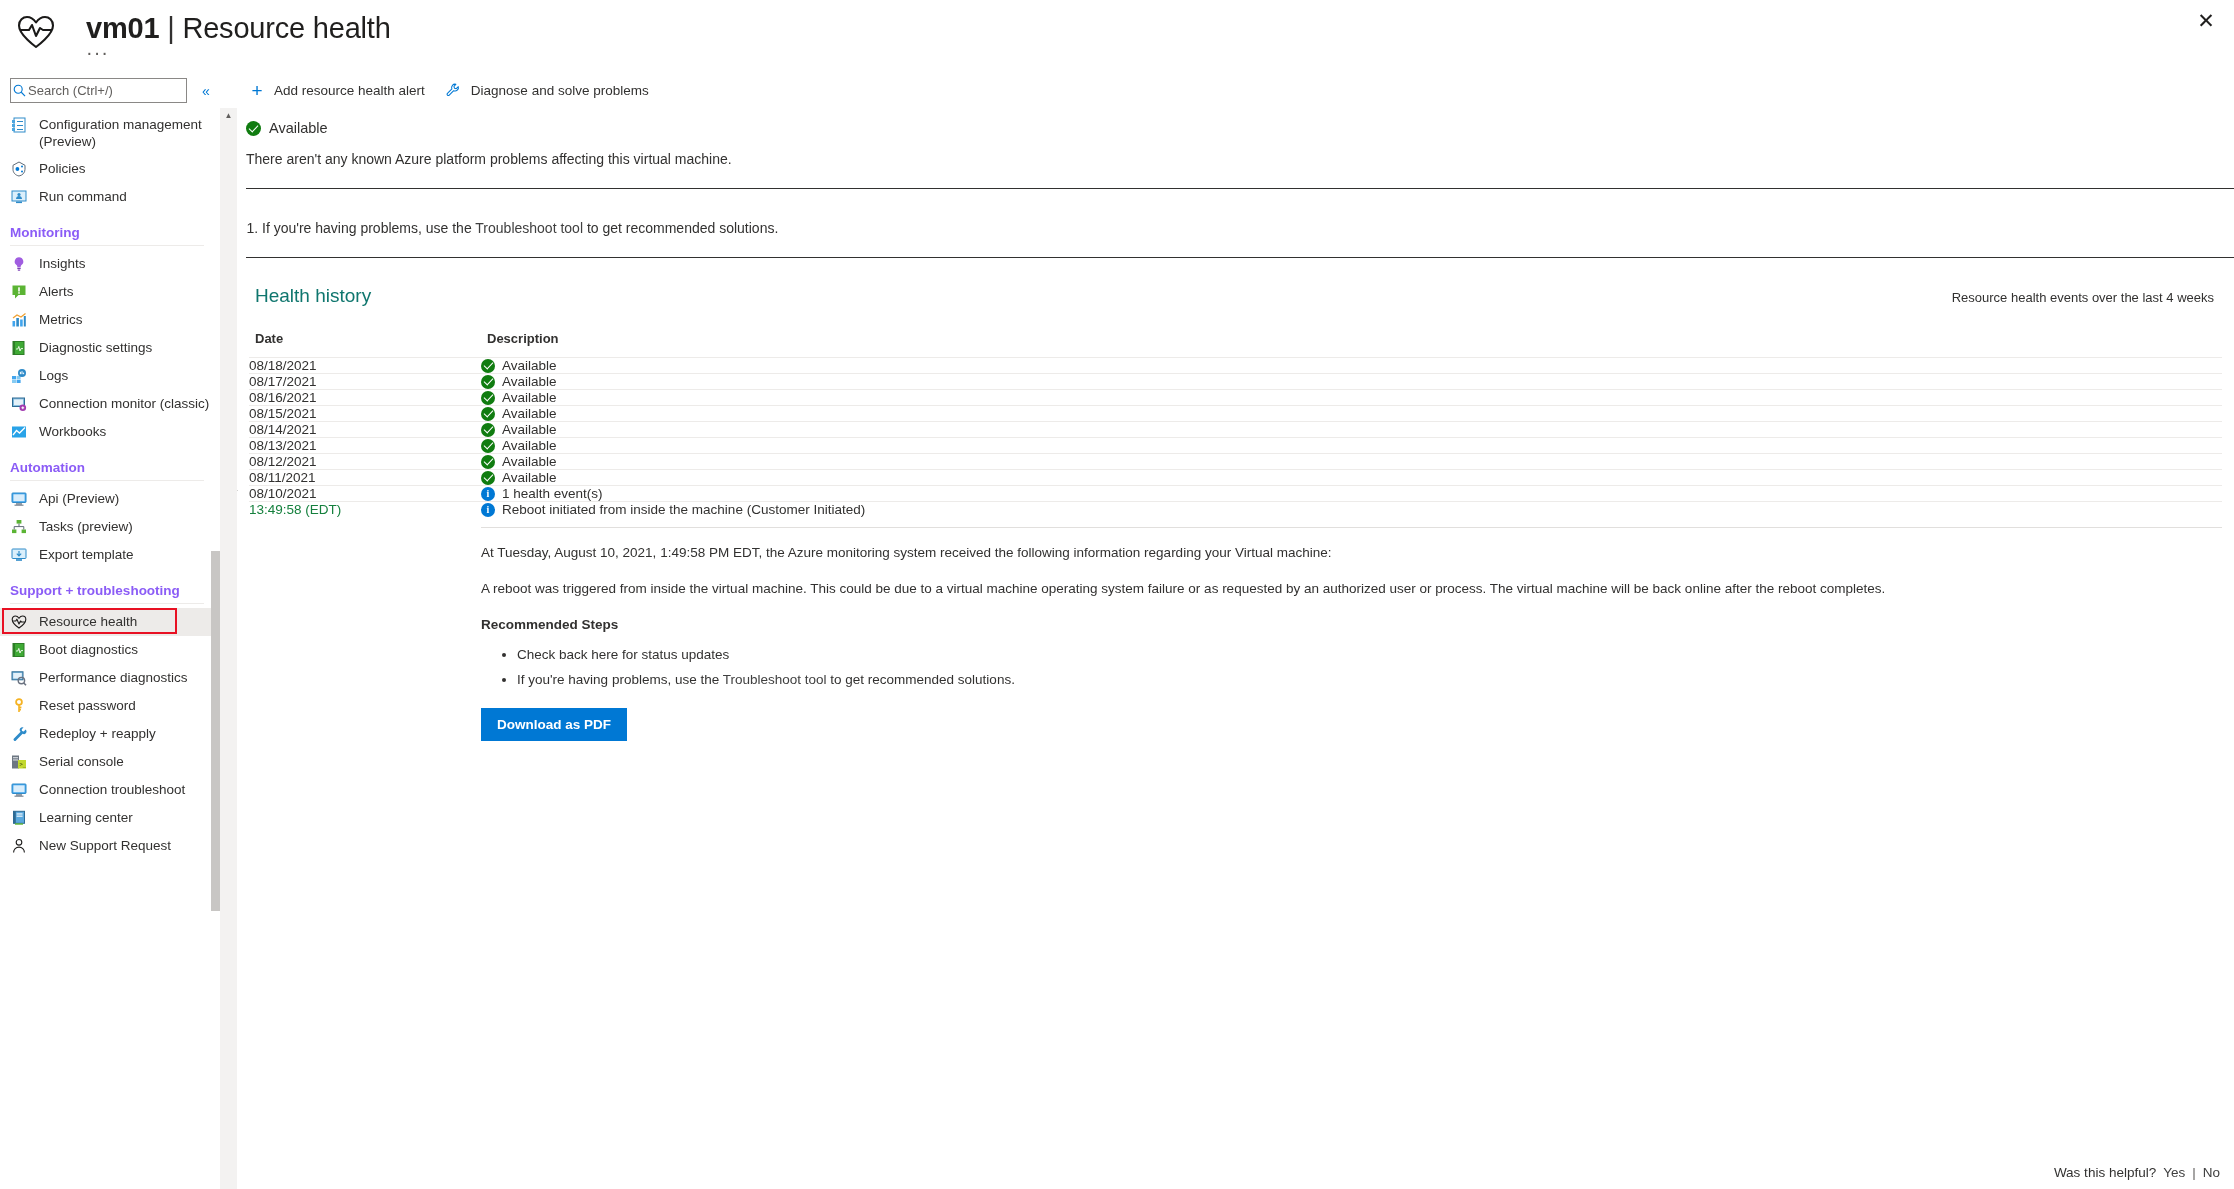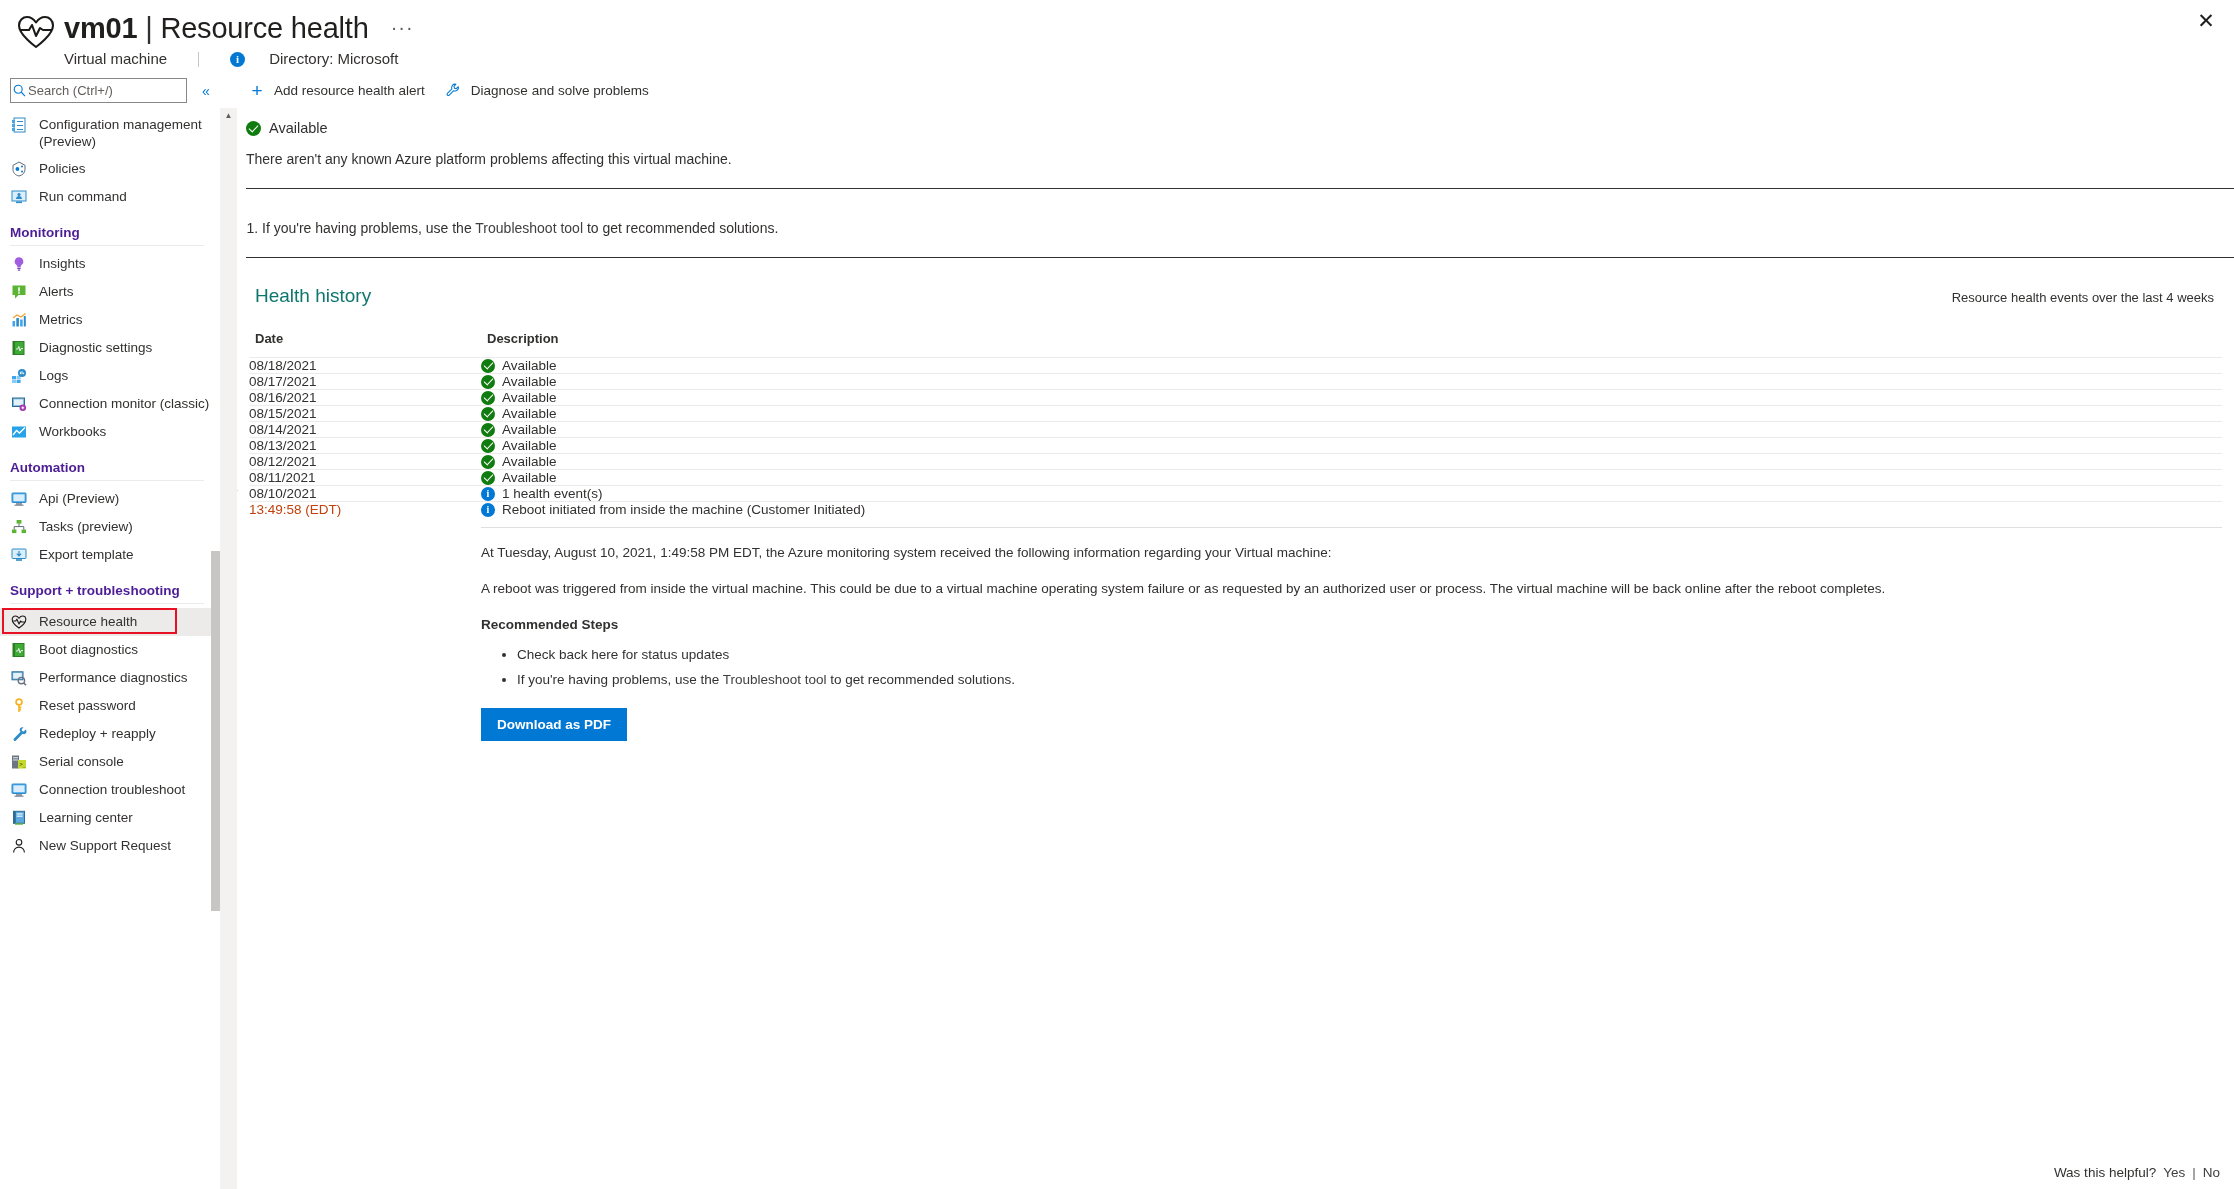--- a/index.html
+++ b/index.html
@@ -13,21 +13,21 @@
 
   
   .blade-header {
     position: relative;
     height: 72px;
     padding: 10px 0 0 0;
   }
   .header-inner { display: flex; align-items: flex-start; padding-left: 16px; }
   .res-icon { width: 44px; height: 44px; flex: 0 0 44px; padding-top: 4px; }
   .title-col { display: flex; flex-direction: column; margin-left: 4px; }
-  .title-row { display: flex; align-items: baseline; }
+  .title-row { display: flex; align-items: baseline; flex-direction: column; }
   .blade-title {
     font-size: 29px;
     font-weight: 600;
     letter-spacing: -0.2px;
     color: #201f1e;
     line-height: 36px;
     white-space: nowrap;
   }
   .blade-title .sep { font-weight: 300; color: #323130; }
   .blade-title .page { font-weight: 400; }
@@ -107,21 +107,21 @@
   .nav-item.two-line { height: 44px; align-items: flex-start; }
   .nav-item.selected { background: #edebe9; }
   .nav-ico {
     width: 17px; height: 17px; flex: 0 0 17px;
     margin-right: 12px; margin-top: 5px;
     display: flex; align-items: center; justify-content: center;
   }
   .nav-label { line-height: 28px; white-space: nowrap; }
   .nav-item.two-line .nav-label { line-height: 17px; padding-top: 5px; white-space: normal; }
   .nav-group {
-    font-size: 13.5px; font-weight: 600; color: #4c1d95;
+    font-size: 13.5px; font-weight: 600; color: #8b5cf6;
     padding: 14px 0 5px 10px;
   }
   .nav-div { height: 1px; background: #edebe9; margin: 0 16px 4px 10px; }
   .highlight-box {
     position: absolute;
     left: 2px; top: 0; width: 175px; height: 26px;
     border: 2px solid #e81123;
     pointer-events: none;
   }
   
@@ -217,21 +217,21 @@
   }
   .info-badge {
     width: 14px; height: 14px; border-radius: 50%; background: #0078d4;
     display: inline-flex; align-items: center; justify-content: center;
     color: #fff; font-size: 10px; font-weight: 700;
     font-family: "Liberation Serif", serif;
     margin-right: 7px; flex: 0 0 14px;
   }
   .row-event td { border-top: 1px solid #edebe9; }
   .event-date {
-    font-size: 13.5px; color: #c2410c;
+    font-size: 13.5px; color: #15803d;
     padding-left: 46px; vertical-align: middle; white-space: nowrap;
   }
   .event-detail { padding: 12px 10px 10px 6px; }
   .ev-title { display: flex; align-items: center; font-size: 13.5px; color: #323130; }
   .ev-rule { height: 1px; background: #e1dfdd; margin: 10px 0 0 0; }
   .ev-p { font-size: 13.5px; color: #323130; line-height: 23px; margin-top: 13px; }
   .ev-steps-h { font-size: 13.5px; font-weight: 700; color: #323130; margin-top: 17px; }
   .ev-ul { margin: 10px 0 0 0; padding-left: 36px; font-size: 13.5px; color: #323130; }
   .ev-ul li { line-height: 25px; }
   .pdf-btn {

